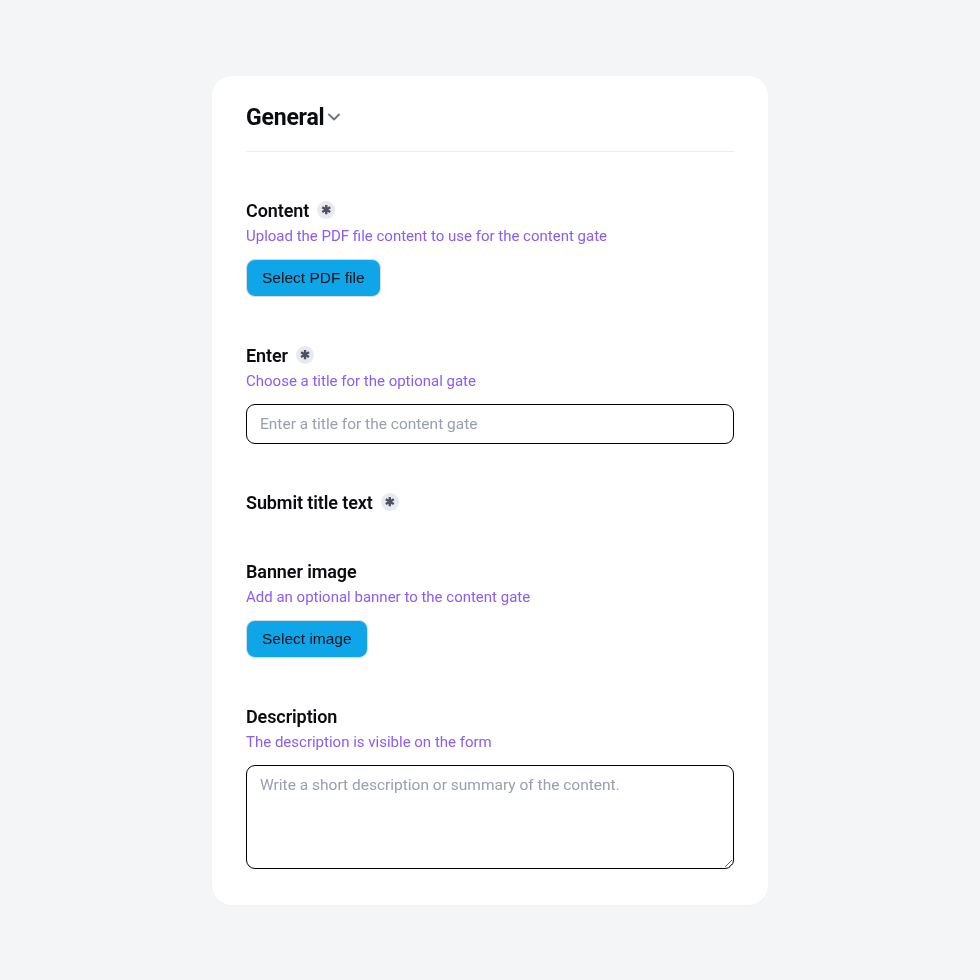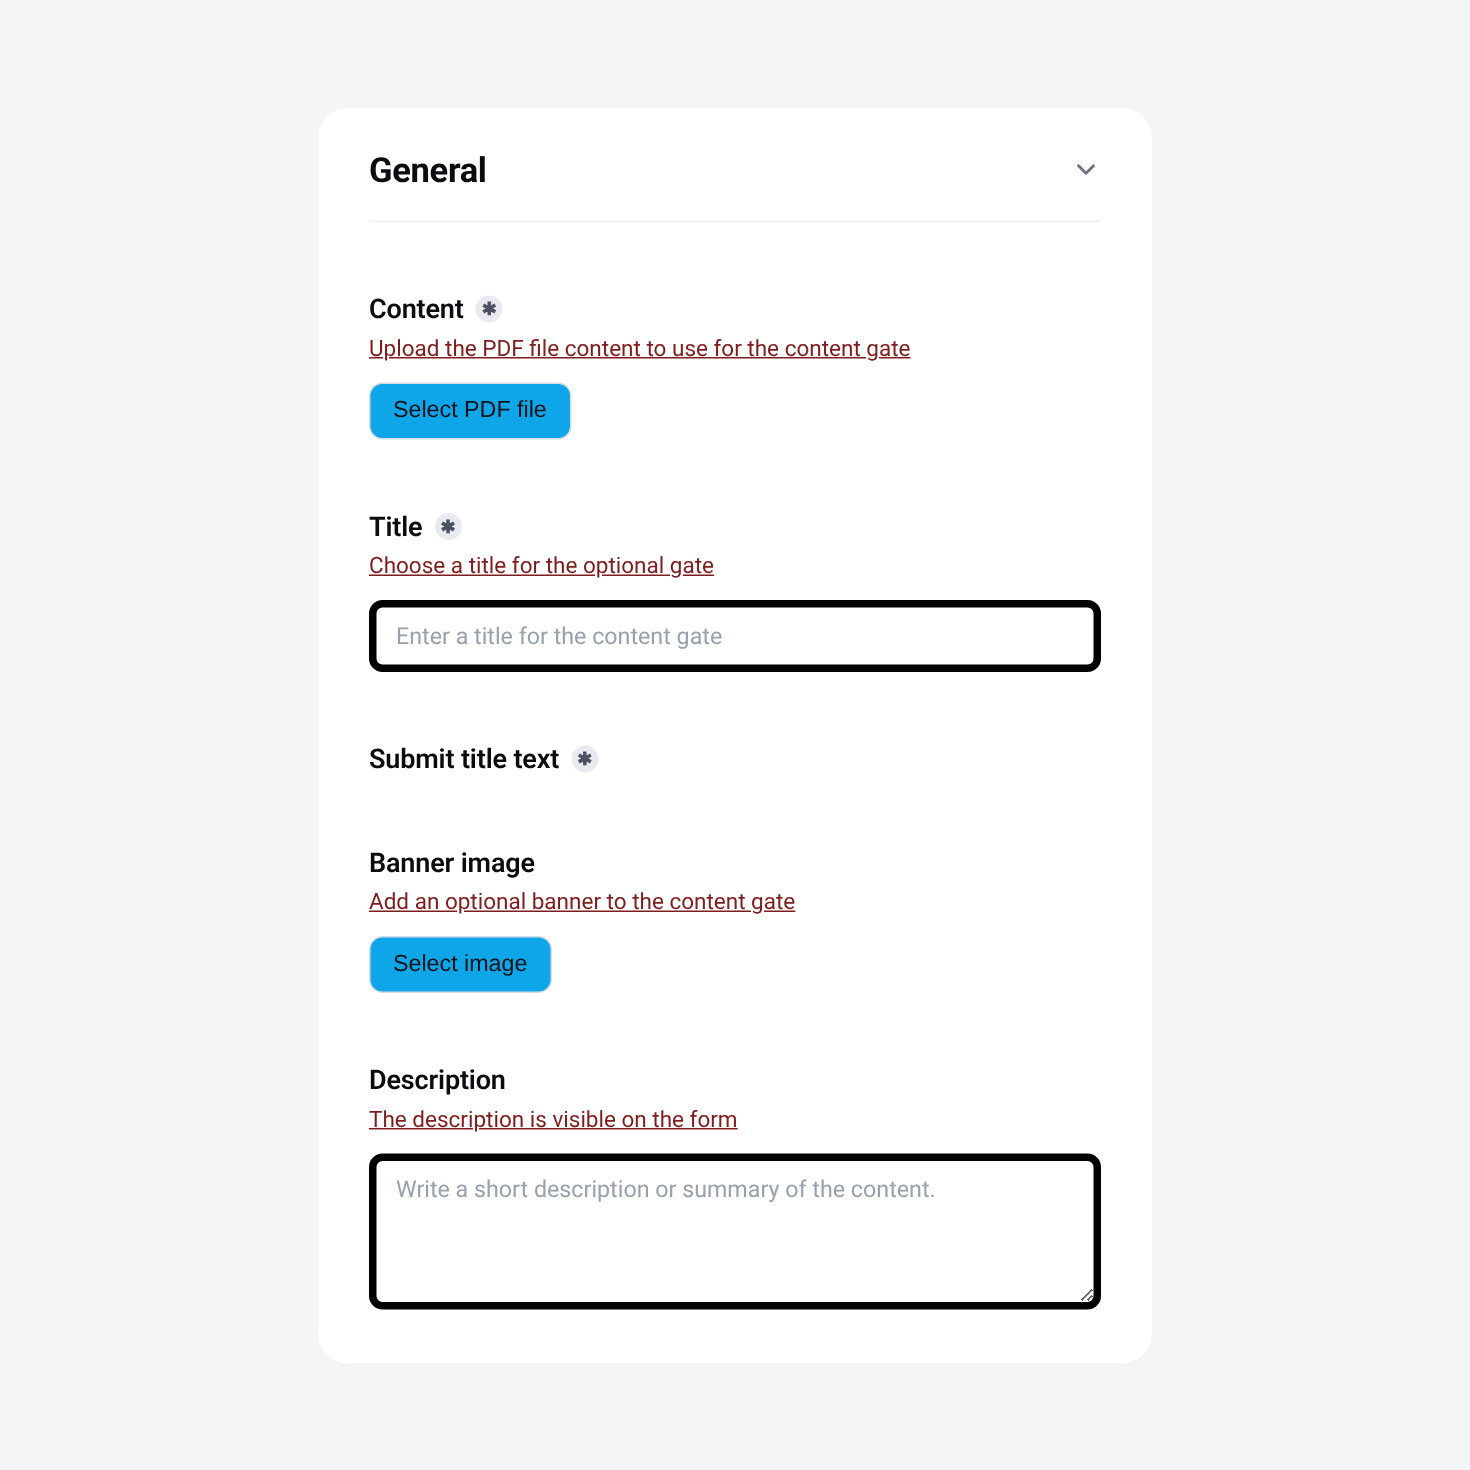--- a/index.html
+++ b/index.html
@@ -15,21 +15,21 @@
   .card {
     width: 556px;
     background: #ffffff;
     border-radius: 20px;
     padding: 28px 34px 32px 34px;
     box-shadow: 0 1px 2px rgba(0,0,0,0.02);
   }
   .section-header {
     display: flex;
     align-items: center;
-    justify-content: space-between;
+    justify-content: flex-start;
     padding-bottom: 20px;
     border-bottom: 1px solid #eceef1;
     margin-bottom: 22px;
   }
   .section-title {
     font-size: 23px;
     font-weight: 700;
     letter-spacing: -0.2px;
   }
   .chevron {
@@ -58,43 +58,42 @@
     color: #4b5161;
     display: inline-flex;
     align-items: center;
     justify-content: center;
     font-size: 12px;
     font-weight: 700;
     line-height: 1;
   }
   .field-help {
     font-size: 15px;
-    color: #7f1d1d;
+    color: #8b5cf6;
     margin-bottom: 14px;
-    text-decoration: underline;
   }
   .btn {
     display: inline-flex;
     align-items: center;
     font-size: 15.5px;
     font-weight: 500;
     color: #111318;
     background: #0ea5e9;
     border: 1px solid #d8dbe1;
     border-radius: 9px;
     padding: 9px 15px;
     cursor: pointer;
   }
   .text-input, .textarea {
     width: 100%;
     font-size: 15.5px;
     font-family: inherit;
     color: #1d4ed8;
     background: #ffffff;
-    border: 5px solid #000000;
+    border: 1px solid #000000;
     border-radius: 9px;
     padding: 10px 13px;
     outline: none;
   }
   .text-input::placeholder, .textarea::placeholder { color: #98a0ad; }
   .textarea { min-height: 104px; resize: both; }
 </style>
 </head>
 <body>
 
@@ -113,21 +112,21 @@
     <div class="label-row">
       <span class="field-label">Content</span>
       <span class="required">✱</span>
     </div>
     <p class="field-help">Upload the PDF file content to use for the content gate</p>
     <button class="btn">Select PDF file</button>
   </div>
 
   <div class="field">
     <div class="label-row">
-      <span class="field-label">Title</span>
+      <span class="field-label">Enter</span>
       <span class="required">✱</span>
     </div>
     <p class="field-help">Choose a title for the optional gate</p>
     <input type="text" class="text-input" placeholder="Enter a title for the content gate" style="">
   </div>
 
   <div class="field">
     <div class="label-row" style="margin-bottom:12px;">
       <span class="field-label">Submit title text</span>
       <span class="required">✱</span>

